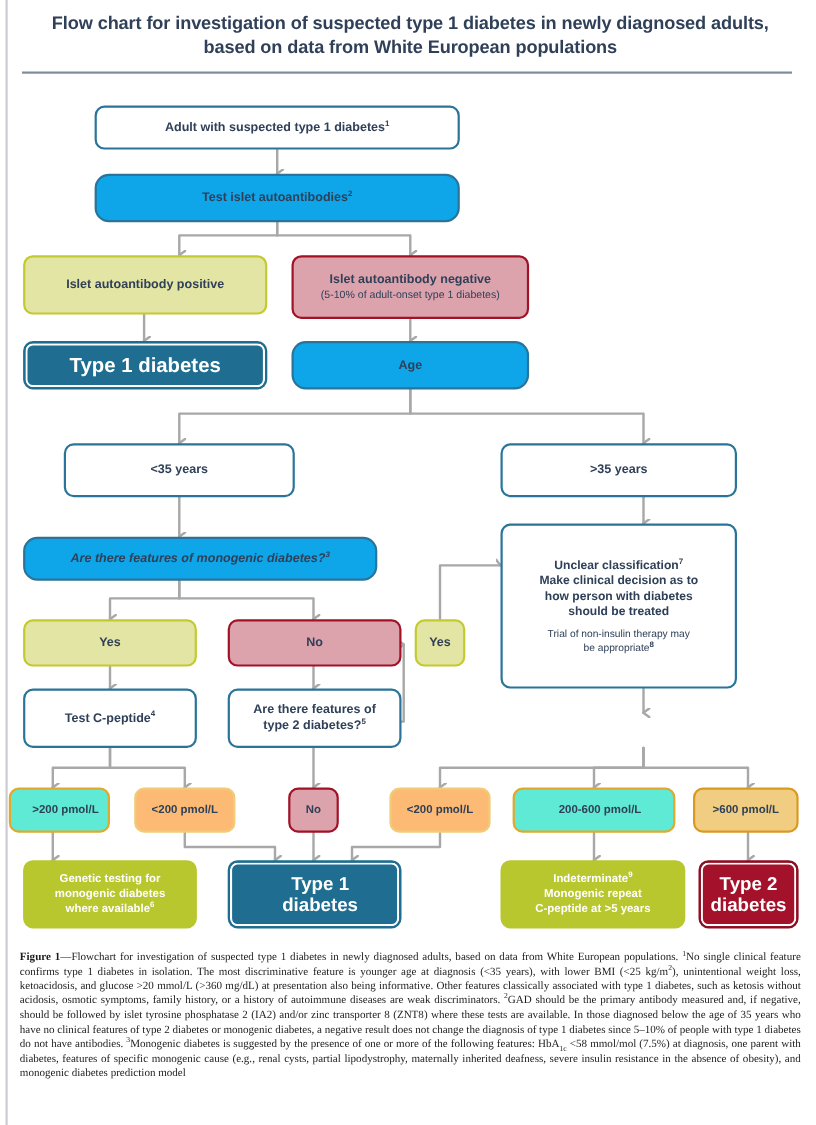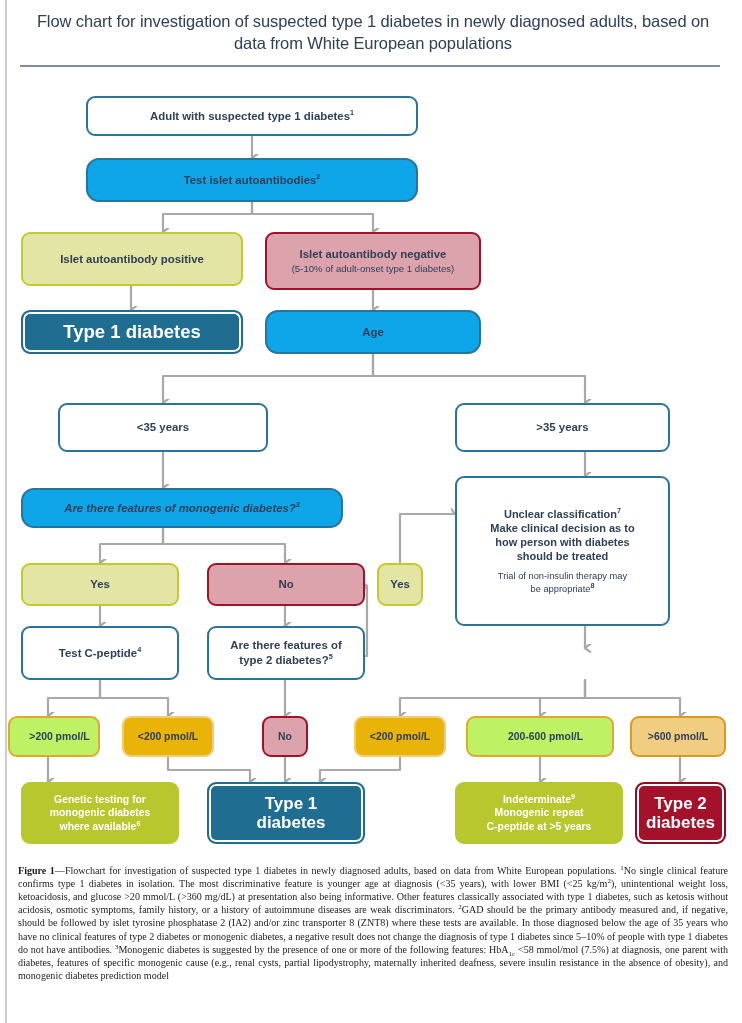--- a/index.html
+++ b/index.html
@@ -9,21 +9,21 @@
     color:#2e3b४f;
   }
   #page{position:absolute;inset:0;width:742px;height:1023px;background:#fff;}
 
   
   .left-rule{position:absolute;left:5px;top:0;width:2px;height:1023px;background:#c9ccd1;}
 
   
   .title-wrap{position:absolute;left:28px;top:10px;width:690px;text-align:center;}
   .title{
-    font-size:16.5px;line-height:1.36;font-weight:normal;color:#2f4058;
+    font-size:16.5px;line-height:1.36;font-weight:bold;color:#2f4058;
     letter-spacing:-0.1px;
   }
   .title-rule{position:absolute;left:20px;top:65px;width:700px;height:2px;background:#7f8c9c;}
 
   
   #flow{position:absolute;left:0;top:78px;width:742px;height:782px;}
   #flow svg{position:absolute;left:0;top:0;}
 
   
   .node{
@@ -39,22 +39,22 @@
   
   .v-white    {background:#ffffff;border-color:#2a7499;}
   .v-lightblue{background:#0ea5e9;border-color:#2a7499;border-radius:13px;}
   .v-darkblue {background:#1f6d91;border-color:#1f6d91;color:#ffffff;
                box-shadow:inset 0 0 0 2px #ffffff;}
   .v-olive    {background:#e3e5a4;border-color:#c3ca30;color:#2f4058;}
   .v-pink     {background:#dda3ad;border-color:#a11227;color:#2f4058;}
   .v-green    {background:#b8c72e;border-color:#b8c72e;color:#ffffff;}
   .v-darkred  {background:#a3122a;border-color:#8b0f22;color:#ffffff;
                box-shadow:inset 0 0 0 2px #ffffff;}
-  .v-gold     {background:#bef264;border-color:#e0a92c;color:#2f4058;padding-left:17px;}
-  .v-cream    {background:#eab308;border-color:#f0cc77;color:#2f4058;}
+  .v-gold     {background:#5eead4;border-color:#e0a92c;color:#2f4058;padding-left:17px;}
+  .v-cream    {background:#fdba74;border-color:#f0cc77;color:#2f4058;}
   .v-gold-dk  {background:#f0cd80;border-color:#d99a22;color:#2f4058;}
 
   .big{font-size:18.5px;font-weight:bold;}
   .big2{font-size:17px;font-weight:bold;line-height:1.12;}
   .sub{font-weight:normal;font-size:9.6px;display:block;margin-top:2px;}
   .ln{display:block;}
   .small-norm{font-weight:normal;font-size:9.3px;line-height:1.35;display:block;}
   .t-mid{font-size:11px;}
   .t-sm{font-size:10.4px;}
 

